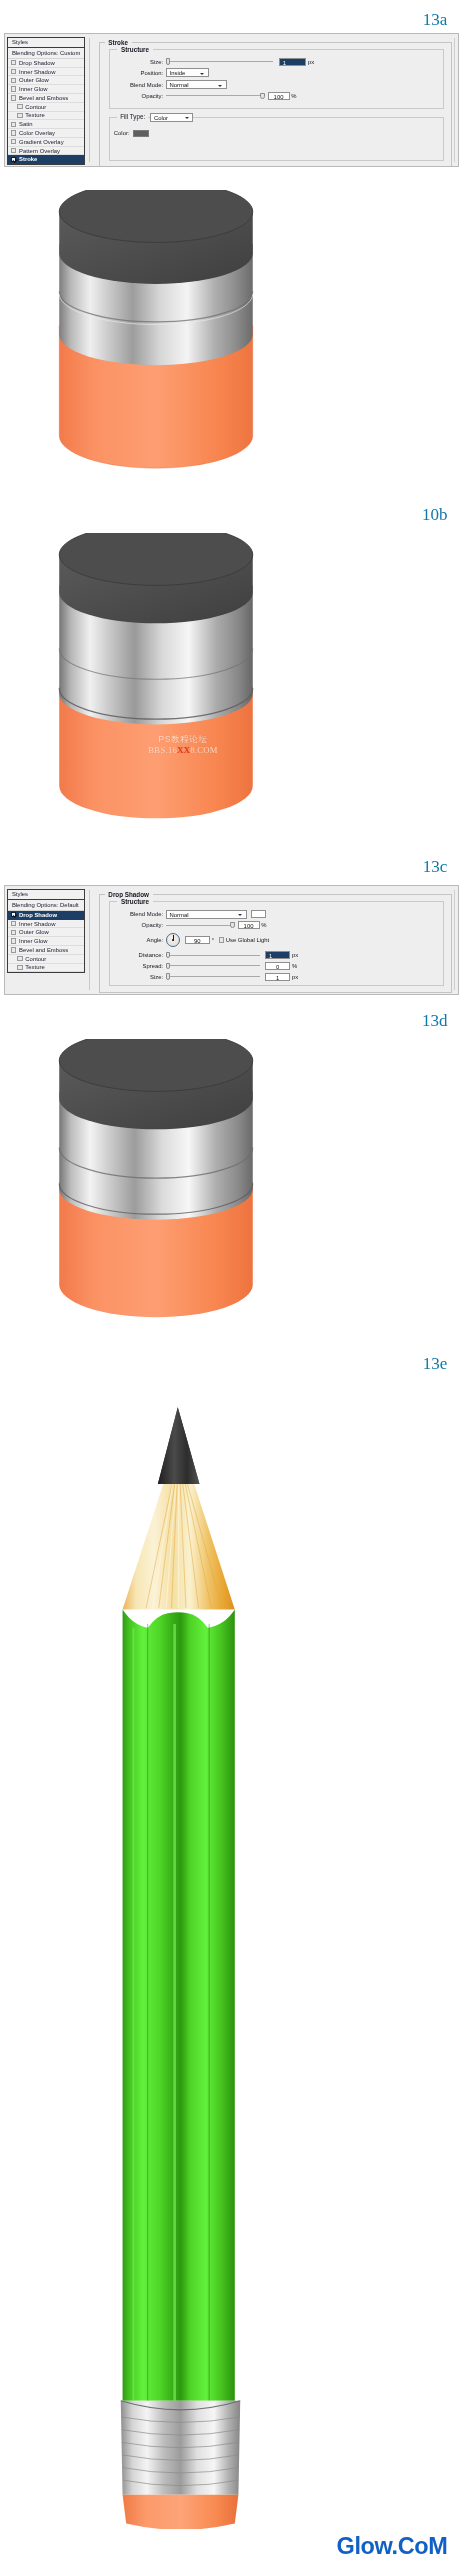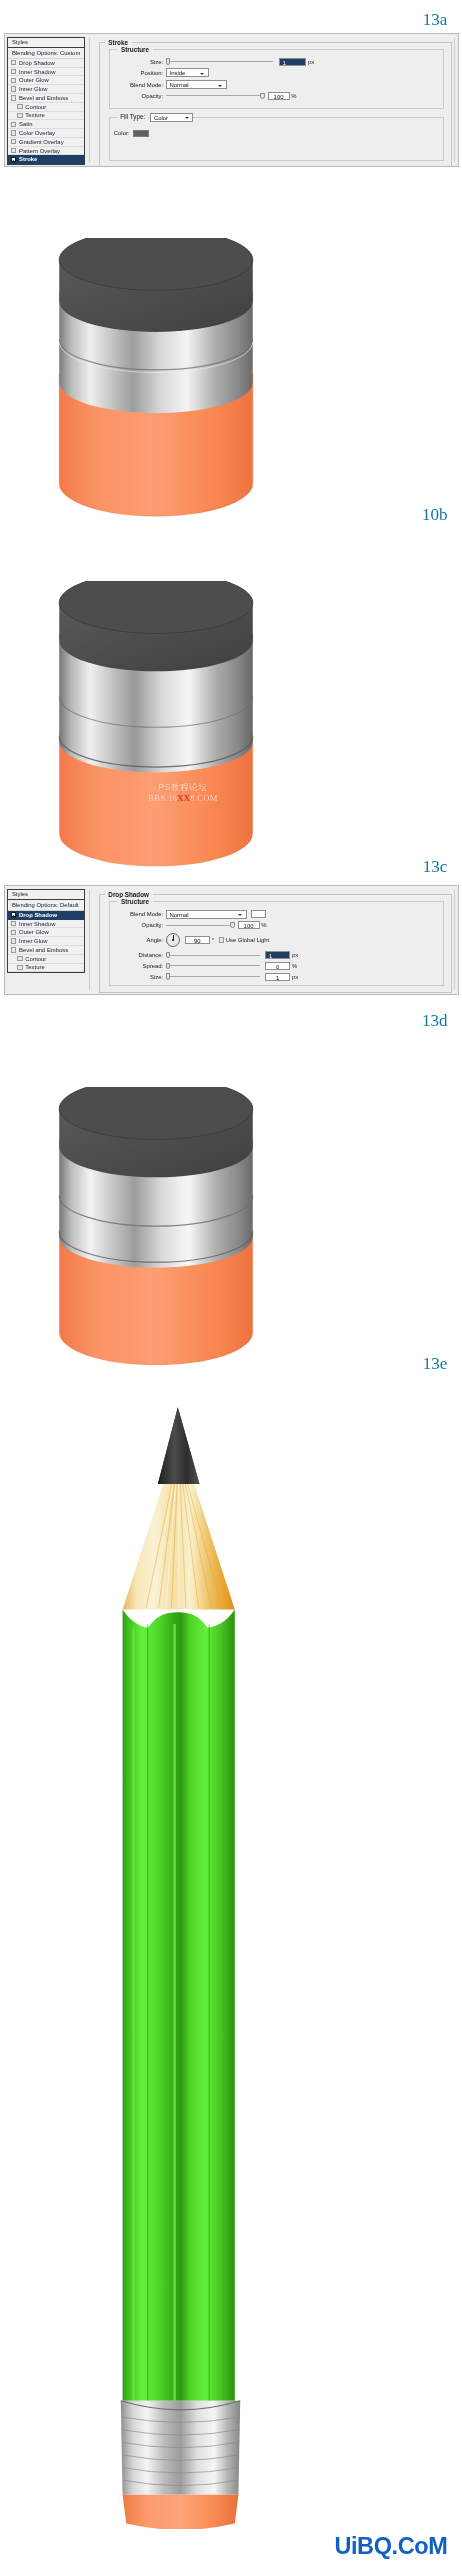--- a/index.html
+++ b/index.html
@@ -245,21 +245,21 @@
     margin: 3.6px 1.8px;
   }
   .right-rail {
     position: absolute;
     top: 3.6px; bottom: 3.6px; right: 2.7px;
     width: 0.9px;
     background: #cfcfcf;
   }
 
   
-  .cyl-wrap { position: absolute; margin-top: 48px; }
+  .cyl-wrap { position: absolute; }
   .cyl {
     position: absolute;
     left: 0; top: 0;
     width: 100%; height: 100%;
   }
   .watermark-cn {
     position: absolute;
     text-align: center;
     color: #ffd9c6;
     font-family: "Liberation Sans", sans-serif;
@@ -738,16 +738,16 @@
         <path d="M36,1188 q64,12 128,0"></path>
         <path d="M36,1202 q64,12 128,0"></path>
         <path d="M37,1216 q63,12 127,0"></path>
       </g>
       <path d="M34,1128 q66,20 132,0" fill="none" stroke="#6f6f6f" stroke-width="1.4"></path>
 
       <path d="M36,1232 L164,1232 L160,1264 q-60,14 -120,0 Z" fill="url(#eraserG)"></path>
     </svg>
   </div>
 
-  <div class="site-wm" style="right:12.6px; bottom:16.3px;">UiBQ.CoM</div>
+  <div class="site-wm" style="right:12.6px; bottom:16.3px;">Glow.CoM</div>
 
 </div>
 
 
 </body></html>

